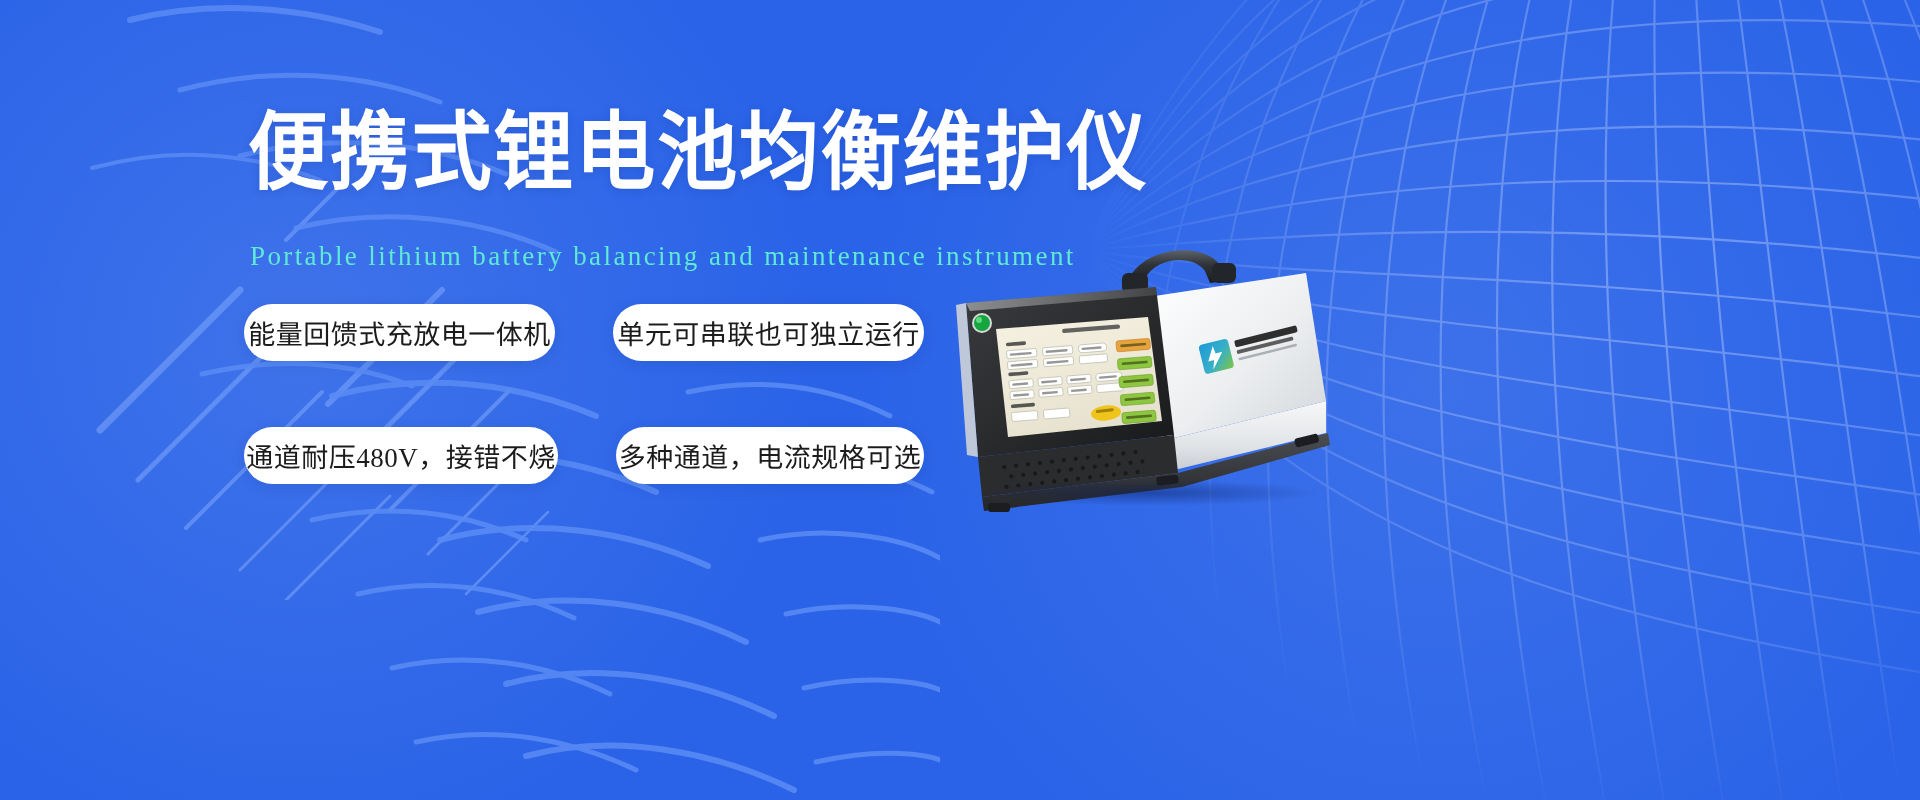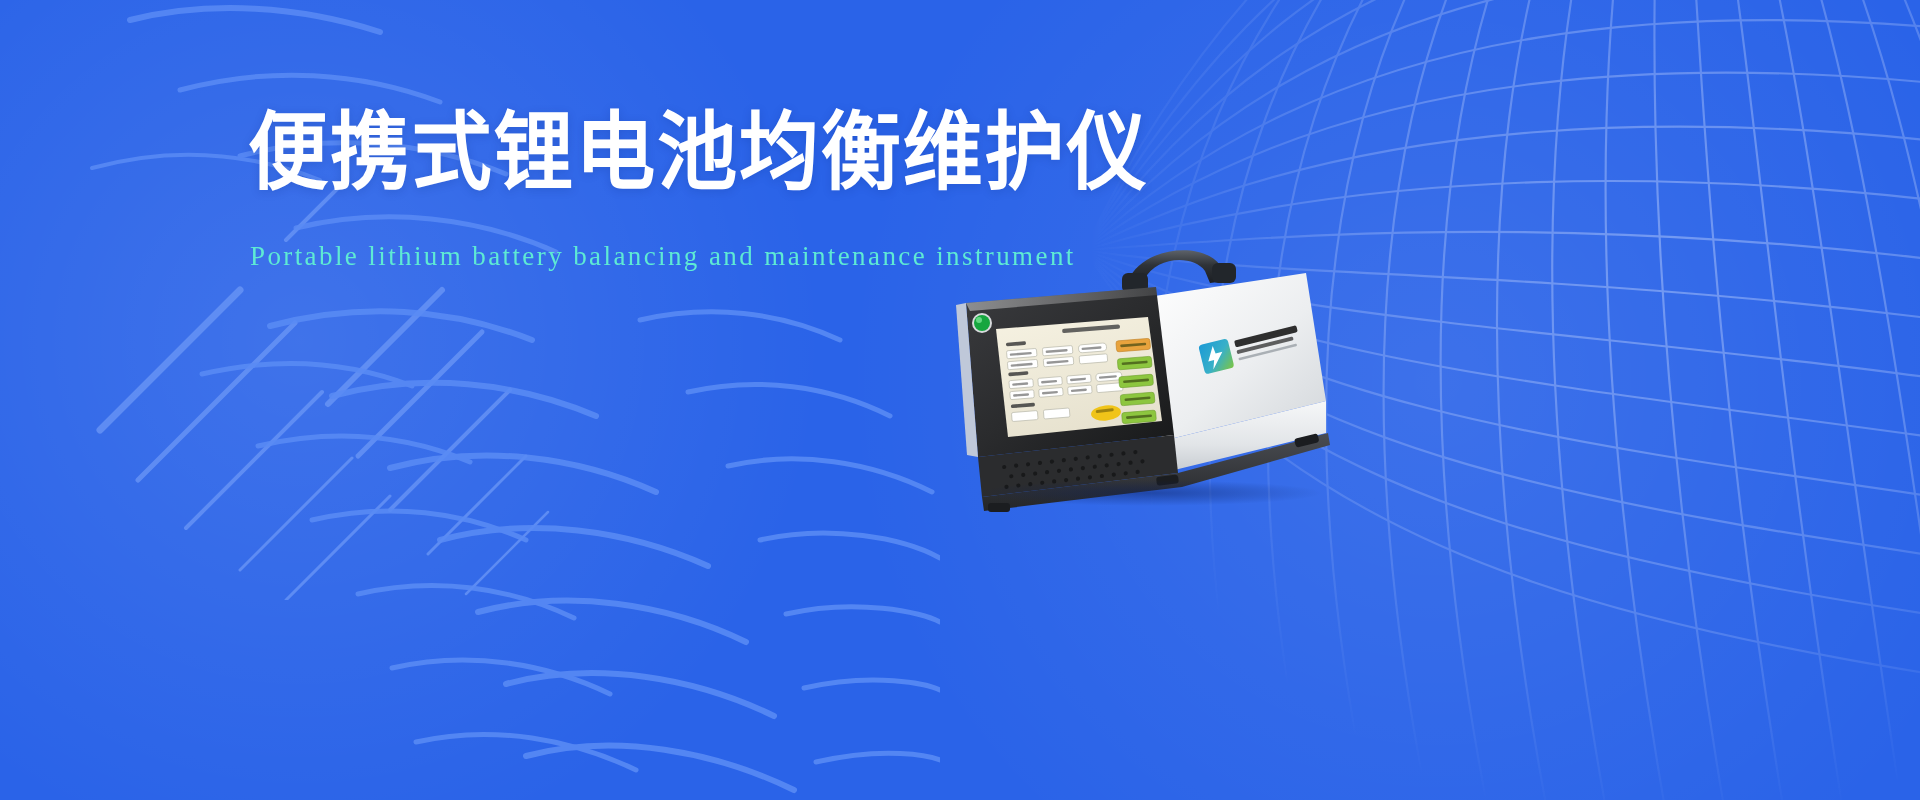--- a/index.html
+++ b/index.html
@@ -188,20 +188,30 @@
       </g>
     </svg>
   </div>
 
   <div class="content">
 
     <div class="title">便携式锂电池均衡维护仪</div>
 
     <div class="subtitle">Portable lithium battery balancing and maintenance instrument</div>
 
+    <div class="pills">
+      <div class="pill-row">
+        <div class="pill w1">能量回馈式充放电一体机</div>
+        <div class="pill w2">单元可串联也可独立运行</div>
+      </div>
+      <div class="pill-row">
+        <div class="pill w1">通道耐压480V，接错不烧</div>
+        <div class="pill w2">多种通道，电流规格可选</div>
+      </div>
+    </div>
 
     <div class="device">
       <div class="device-shadow"></div>
 
       <svg width="430" height="290" viewBox="0 0 430 290">
         <defs>
           <linearGradient id="caseTop" x1="0" y1="0" x2="1" y2="1">
             <stop offset="0%" stop-color="#ffffff"></stop>
             <stop offset="55%" stop-color="#eceef0"></stop>
             <stop offset="100%" stop-color="#d2d6da"></stop>

